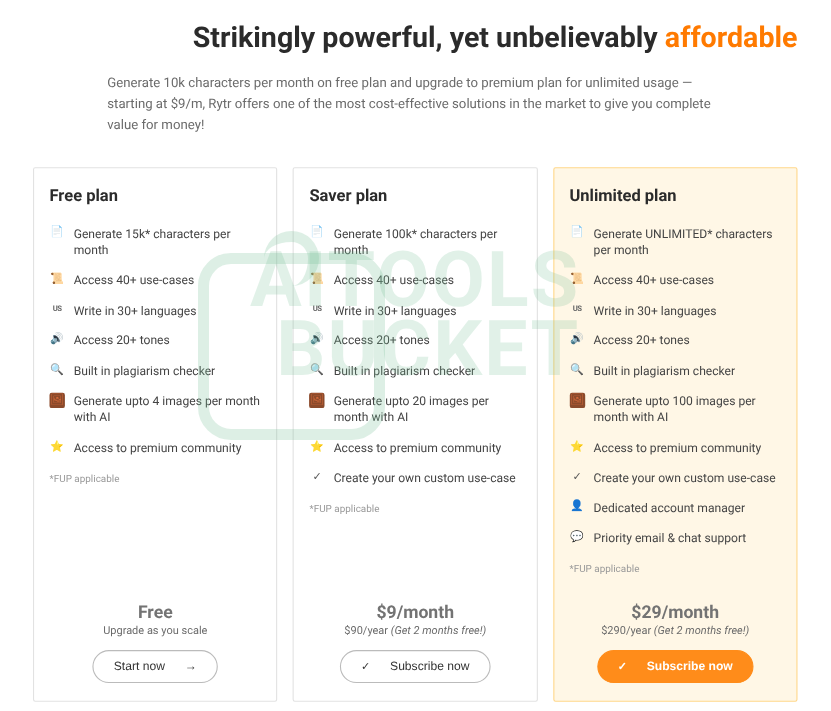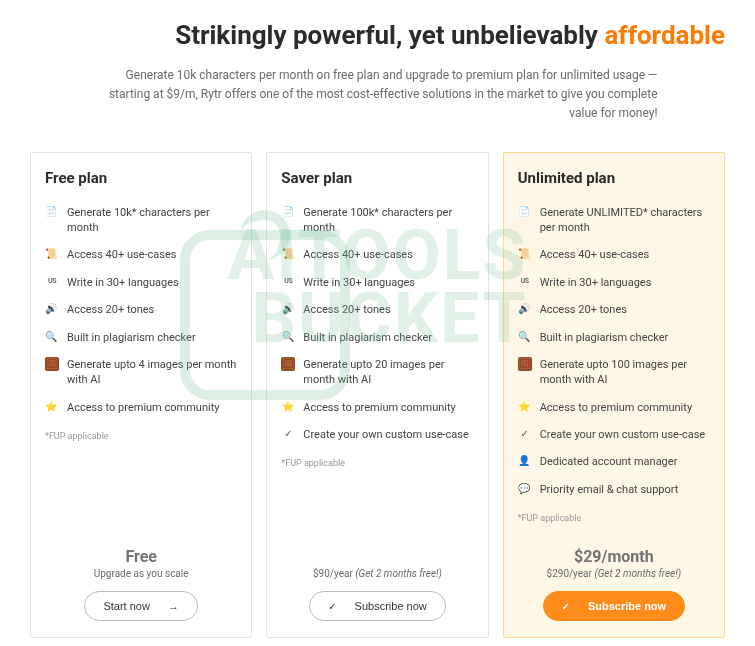--- a/index.html
+++ b/index.html
@@ -1,19 +1,19 @@
 <!DOCTYPE html>
 <html><head>
 <meta charset="utf-8">
 <style>
 *{box-sizing:border-box;margin:0;padding:0}
 body{font-family:-apple-system,BlinkMacSystemFont,"Segoe UI",Roboto,sans-serif;background:#fff;color:#333;width:755px;padding:20px 30px}
 .hero-title{text-align:right;font-size:26px;font-weight:700;color:#2b2b2b;margin-bottom:16px}
 .hero-title .accent{color:#ff7a00}
-.hero-sub{text-align:right;font-size:12px;color:#6b6b6b;line-height:1.6;max-width:560px;margin:0 auto 28px}
+.hero-sub{text-align:left;font-size:12px;color:#6b6b6b;line-height:1.6;max-width:560px;margin:0 auto 28px}
 .plans{display:flex;gap:14px}
 .plan{flex:1;border:1px solid #e2e2e2;border-radius:2px;padding:16px 14px;position:relative;display:flex;flex-direction:column}
 .plan.hl{background:#fff7e6;border-color:#ffd78a}
 .plan-title{font-size:15px;font-weight:700;color:#2b2b2b;margin-bottom:12px}
 .features{list-style:none;margin-bottom:10px}
 .features li{display:flex;align-items:flex-start;gap:8px;font-size:11px;color:#444;line-height:1.4;padding:6px 0}
 .ico{width:14px;height:14px;flex-shrink:0;display:inline-flex;align-items:center;justify-content:center;font-size:10px}
 .ico-doc{color:#b89868}
 .ico-scroll{color:#c9a876}
 .ico-us{font-size:7px;font-weight:700;color:#666;letter-spacing:-0.5px}
@@ -51,21 +51,21 @@
   <span>Strikingly powerful, yet unbelievably </span><span class="accent">affordable</span>
 </h1>
 <p class="hero-sub">Generate 10k characters per month on free plan and upgrade to premium plan for unlimited usage — starting at $9/m, Rytr offers one of the most cost-effective solutions in the market to give you complete value for money!</p>
 
 <div class="plans" id="plans-root">
       <div class="plan">
         <div class="plan-title">Free plan</div>
         <ul class="features">
           <li>
             <span class="ico ico-doc">📄</span>
-            <span>Generate 10k* characters per month</span>
+            <span>Generate 15k* characters per month</span>
           </li>
           <li>
             <span class="ico ico-scroll">📜</span>
             <span>Access 40+ use-cases</span>
           </li>
           <li>
             <span class="ico ico-us">US</span>
             <span>Write in 30+ languages</span>
           </li>
           <li>
@@ -121,21 +121,21 @@
           <li>
             <span class="ico ico-star">⭐</span>
             <span>Access to premium community</span>
           </li>
           <li>
             <span class="ico ico-check">✓</span>
             <span>Create your own custom use-case</span>
           </li>
         </ul>
         <div class="fup">*FUP applicable</div>
-        <div class="plan-foot"><div class="price-sub"><span>$90/year </span><em>(Get 2 months free!)</em></div><button class="btn">
+        <div class="plan-foot"><div class="price">$9/month</div><div class="price-sub"><span>$90/year </span><em>(Get 2 months free!)</em></div><button class="btn">
             <span class="chk">✓</span>
             <span>Subscribe now</span>
           </button></div>
       </div>
       <div class="plan hl">
         <div class="plan-title">Unlimited plan</div>
         <ul class="features">
           <li>
             <span class="ico ico-doc">📄</span>
             <span>Generate UNLIMITED* characters per month</span>

